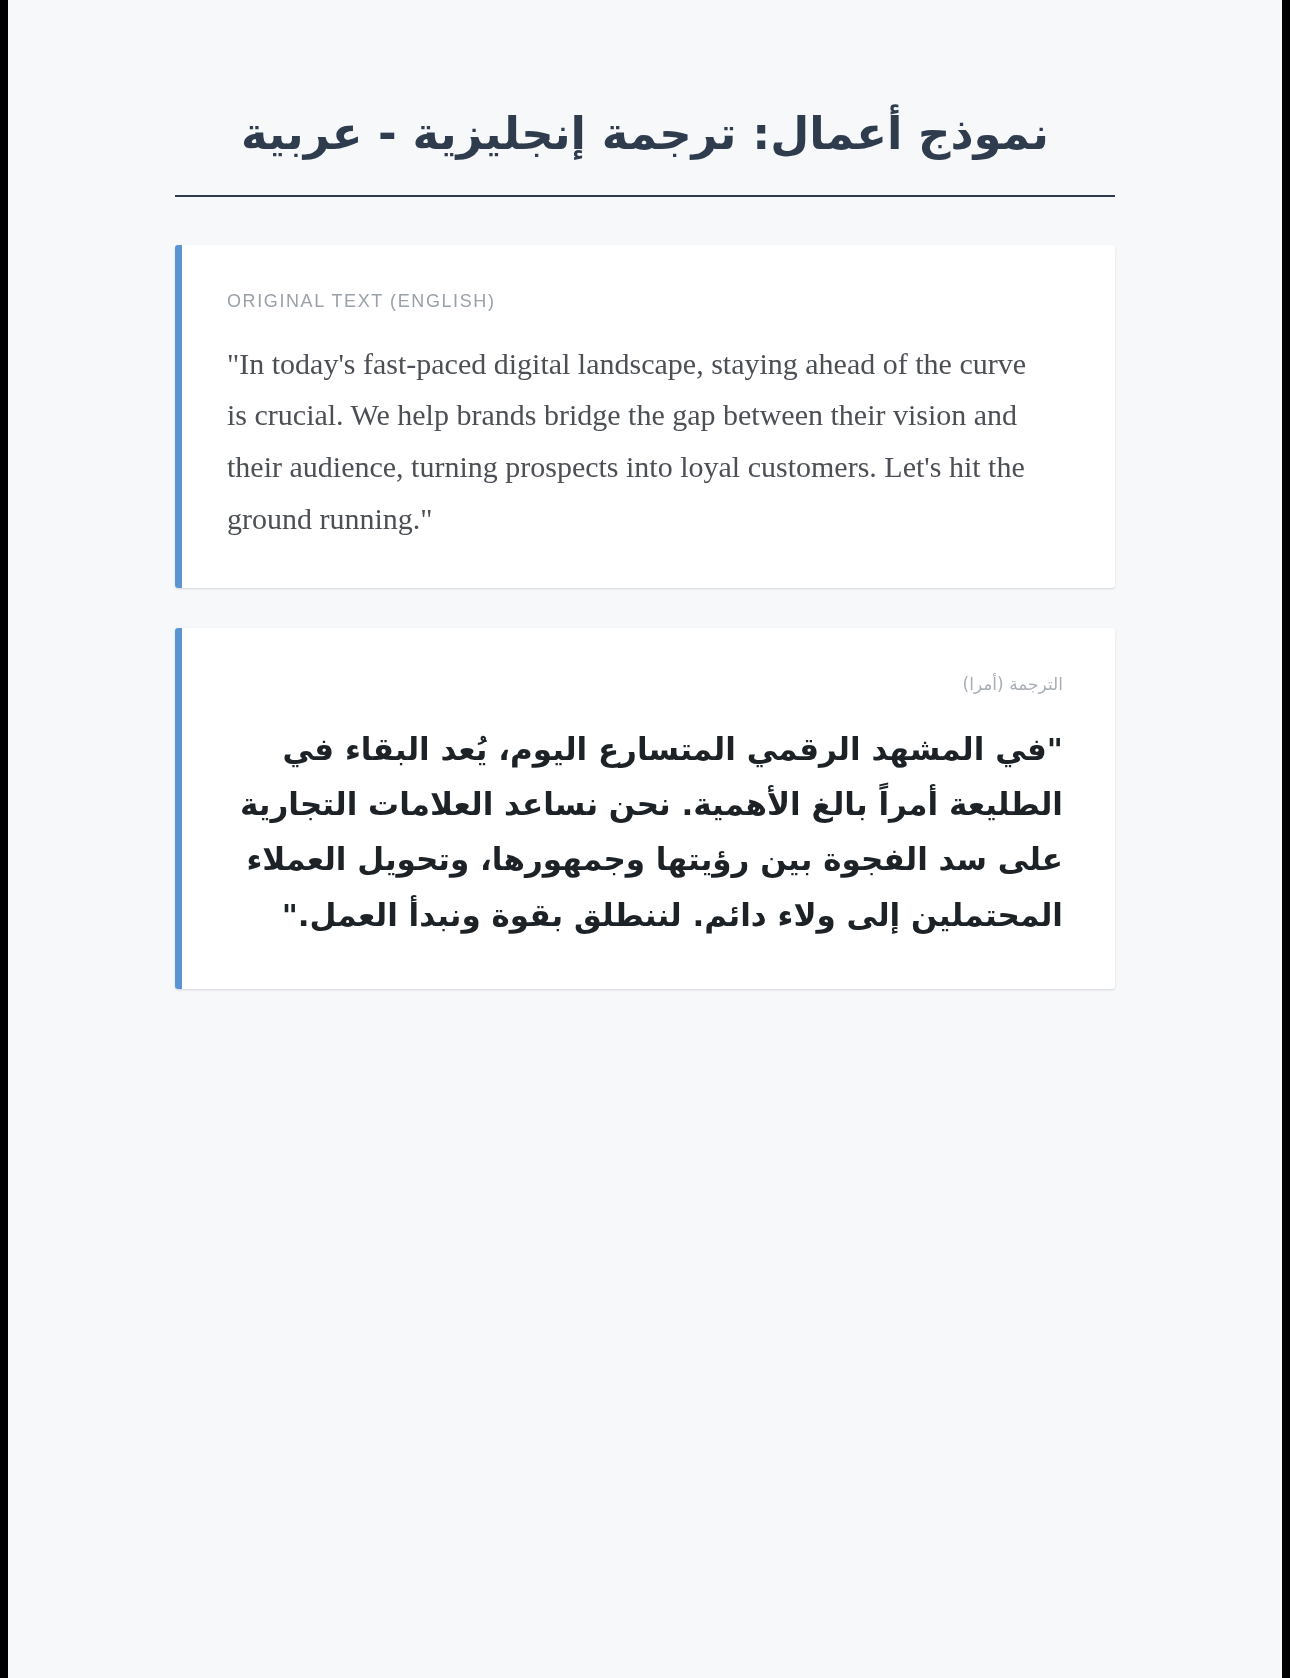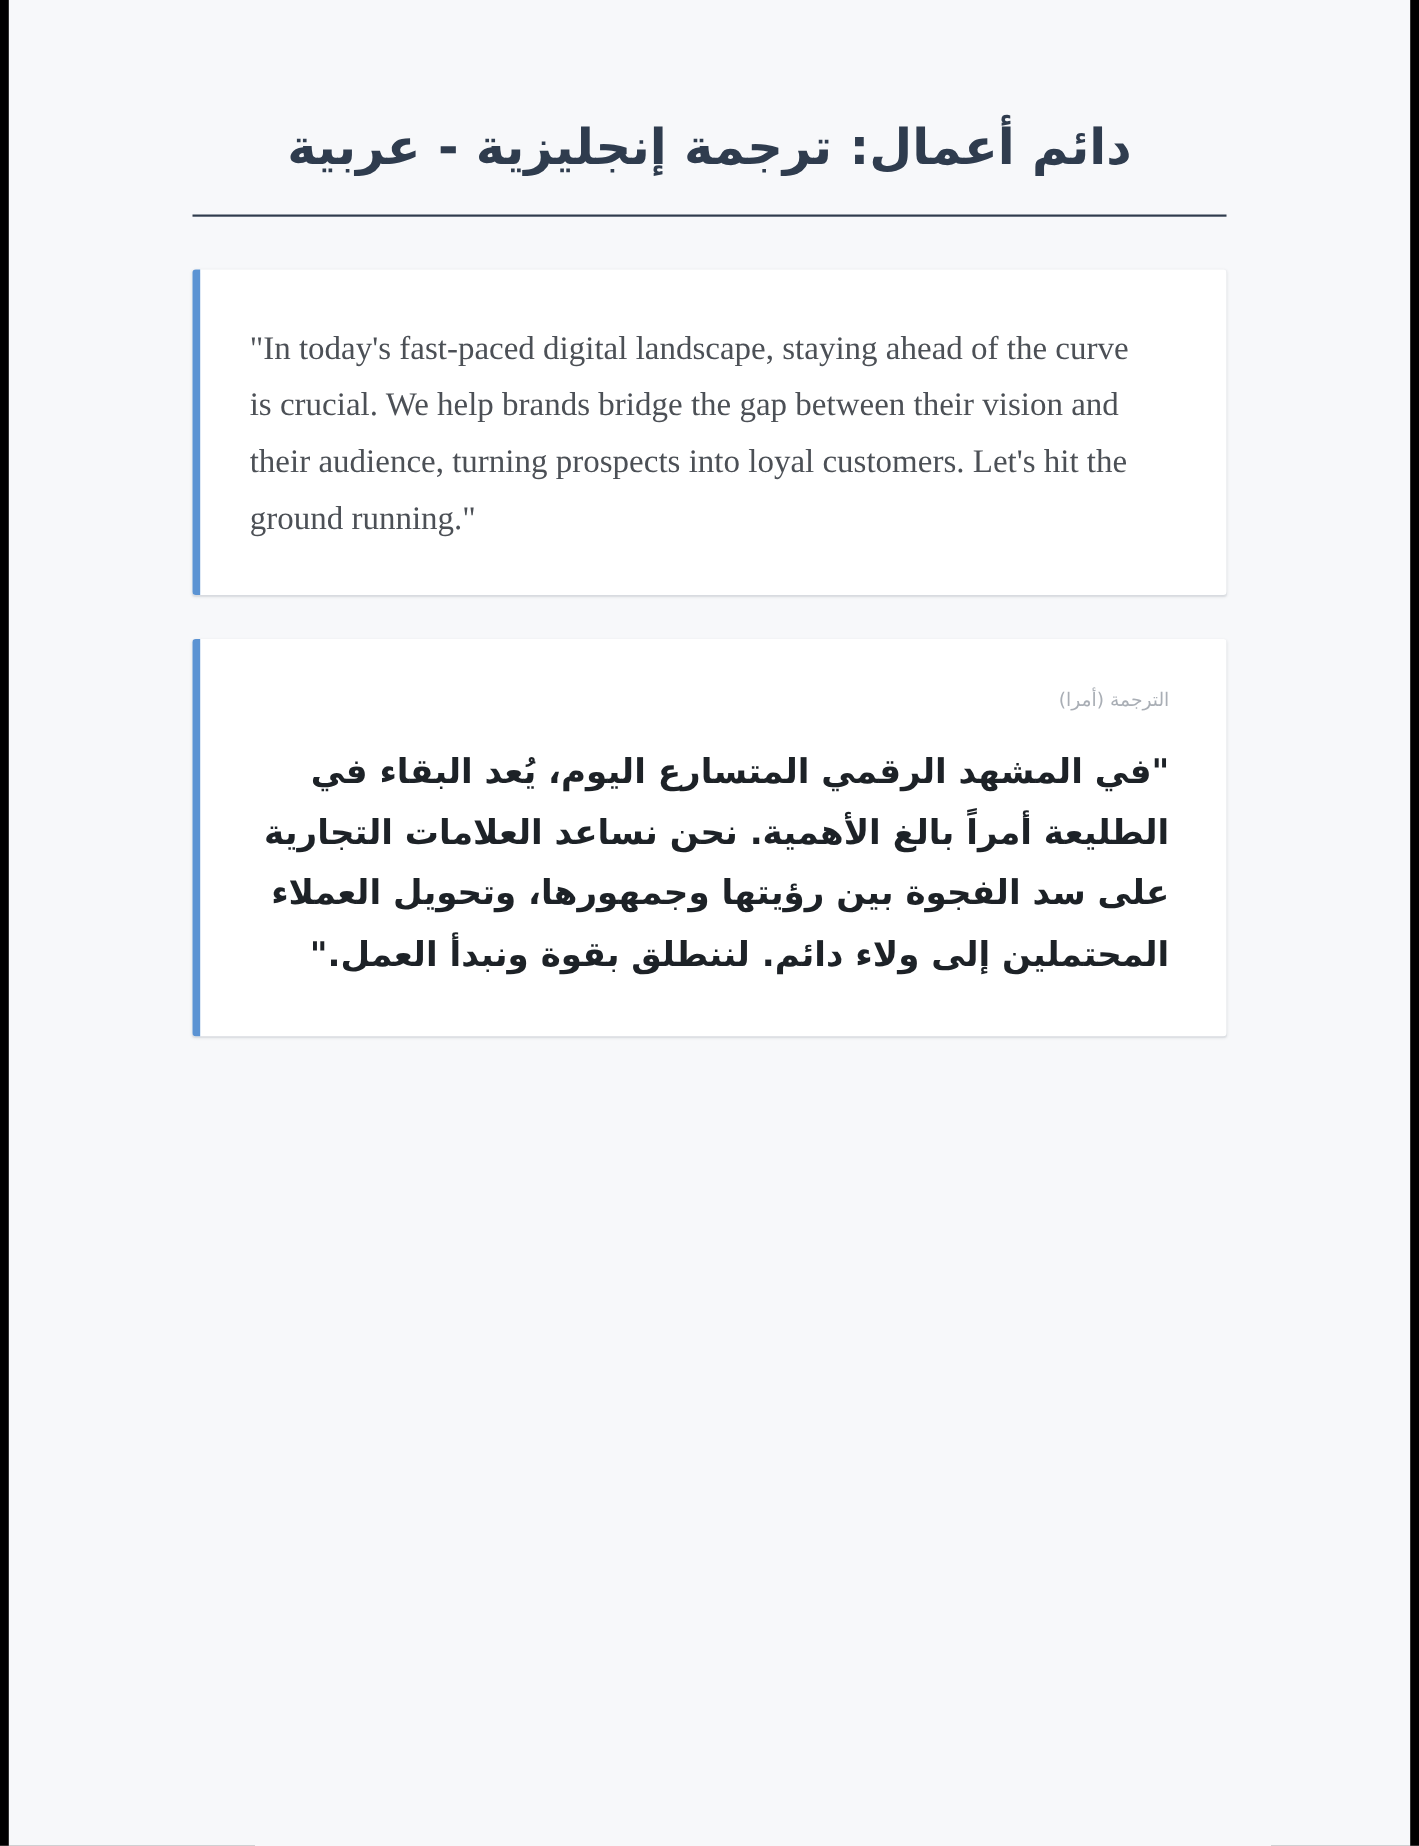--- a/index.html
+++ b/index.html
@@ -127,27 +127,28 @@
     direction: rtl;
     text-align: right;
   }
 </style>
 </head>
 <body>
 
 <div class="page">
   <div class="content">
 
-    <h1 class="page-title">دائم أعمال: ترجمة إنجليزية - عربية</h1>
+    <h1 class="page-title">نموذج أعمال: ترجمة إنجليزية - عربية</h1>
 
     <hr class="title-rule">
 
     <section class="card card-ltr">
       <span class="accent-bar"></span>
       <div class="card-inner">
+        <div class="label-en">ORIGINAL TEXT (ENGLISH)</div>
         <p class="body-en">"In today's fast-paced digital landscape, staying ahead of the curve is crucial. We help brands bridge the gap between their vision and their audience, turning prospects into loyal customers. Let's hit the ground running."</p>
       </div>
     </section>
 
     <section class="card card-rtl">
       <span class="accent-bar"></span>
       <div class="card-inner">
         <div class="label-ar">الترجمة (أمرا)</div>
         <p class="body-ar">"في المشهد الرقمي المتسارع اليوم، يُعد البقاء في الطليعة أمراً بالغ الأهمية. نحن نساعد العلامات التجارية على سد الفجوة بين رؤيتها وجمهورها، وتحويل العملاء المحتملين إلى ولاء دائم. لننطلق بقوة ونبدأ العمل."</p>
       </div>

